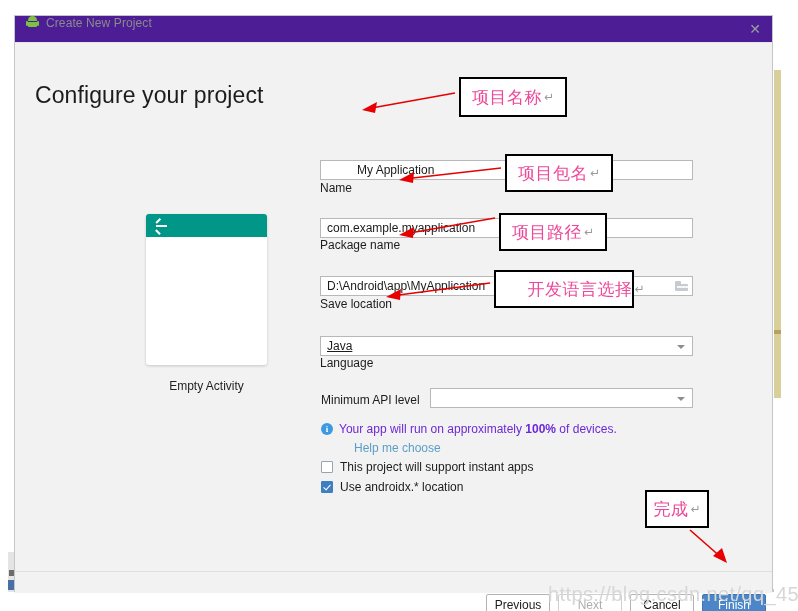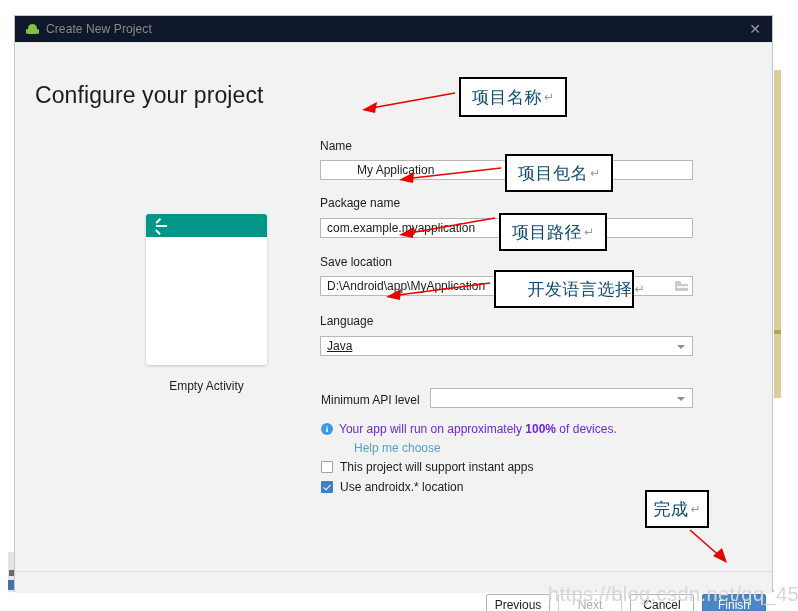--- a/index.html
+++ b/index.html
@@ -67,24 +67,24 @@
     position: absolute;
     left: 14px; top: 15px;
     width: 759px; height: 577px;
     background: #f2f2f2;
     border: 1px solid #c3c7cb;
     box-sizing: border-box;
   }
   .titlebar {
     position: relative;
     height: 26px;
-    background: #0f172a;
+    background: #4c1d95;
     border-bottom: 1px solid #e6e6e6;
     display: flex;
-    align-items: center;
+    align-items: flex-start;
     padding-left: 11px;
   }
   .android-icon {
     width: 13px; height: 11px;
     position: relative;
     flex: 0 0 auto;
     margin-right: 7px;
   }
   .android-icon .head {
     position: absolute;
@@ -196,20 +196,21 @@
   
   .form {
     position: absolute;
     left: 305px; top: 0;
     width: 390px;
   }
   .field-label {
     position: absolute;
     font-size: 12px;
     color: #1c1c1c;
+    margin-top: 42px;
   }
   .text-input {
     position: absolute;
     height: 20px;
     background: #ffffff;
     border: 1px solid #b8b8b8;
     box-sizing: border-box;
     font-size: 12px;
     color: #1c1c1c;
     padding: 0 6px;
@@ -362,21 +363,21 @@
     border: 2px solid #000000;
     background: #ffffff;
     display: flex;
     align-items: center;
     justify-content: center;
     box-sizing: border-box;
     white-space: nowrap;
   }
   .anno-text {
     font-size: 17px;
-    color: #0c4a6e;
+    color: #ec4899;
     font-family: "DejaVu Sans", sans-serif;
     letter-spacing: .5px;
   }
   .anno-pilcrow {
     font-size: 12px;
     color: #9a9a9a;
     margin-left: 2px;
     font-family: "DejaVu Sans", sans-serif;
   }
   .arrow-svg {

